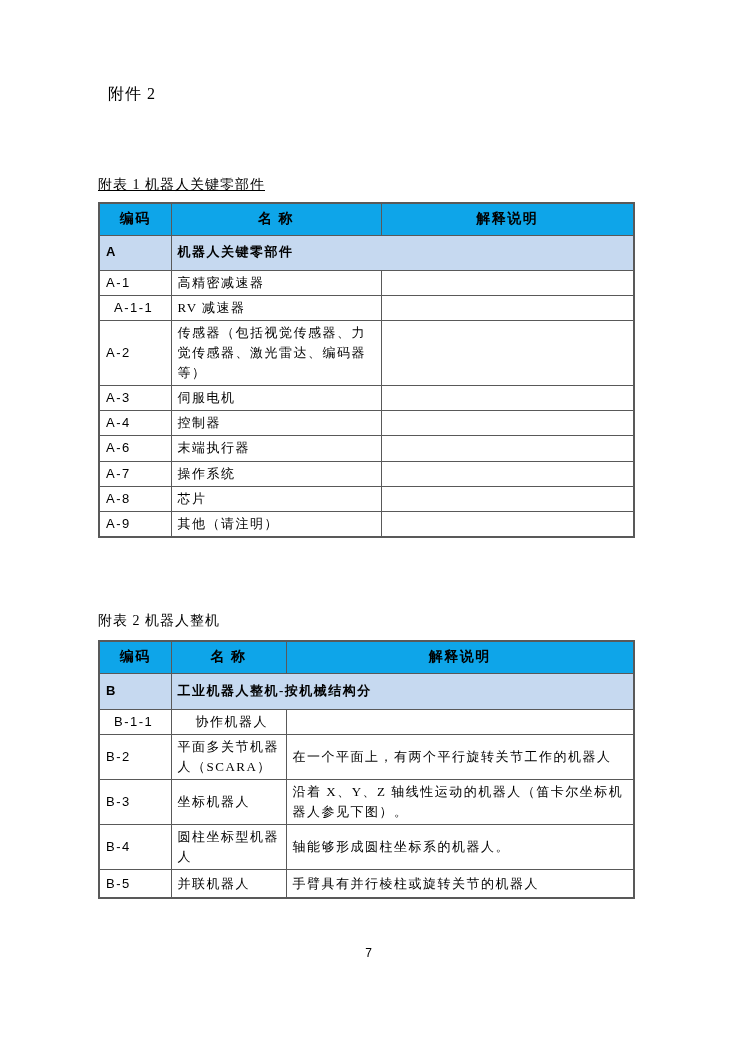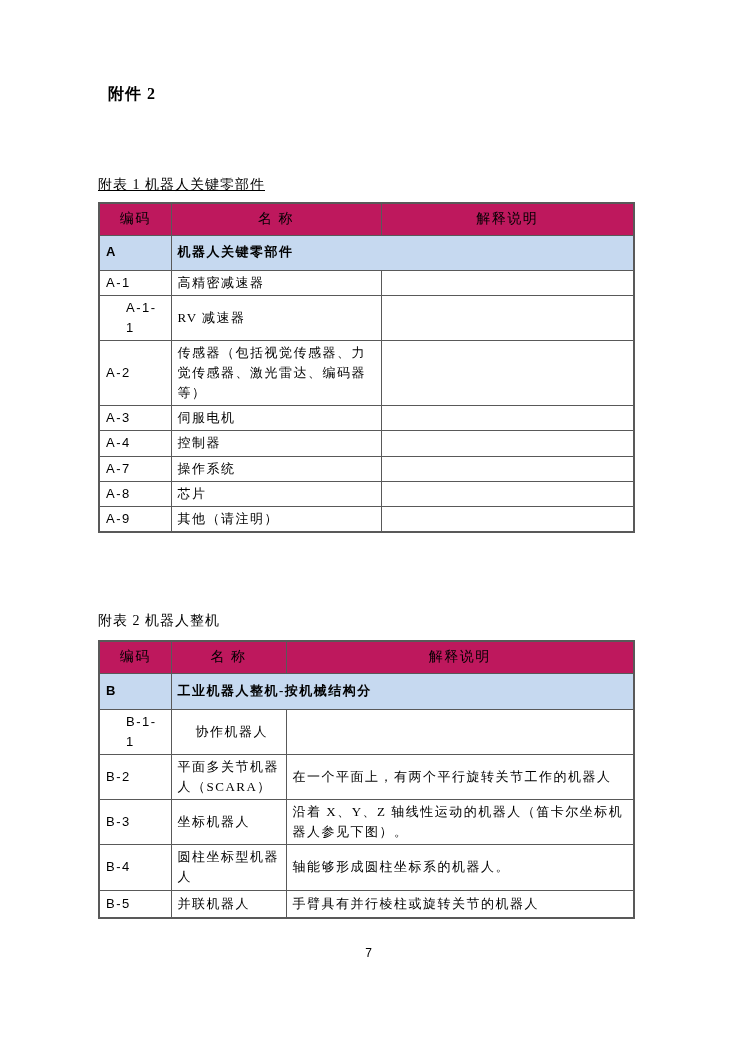--- a/index.html
+++ b/index.html
@@ -14,21 +14,21 @@
     height: 1041px;
     margin: 0 auto;
     background: #ffffff;
     overflow: hidden;
   }
   .attachment-label {
     position: absolute;
     left: 108px;
     top: 84px;
     font-size: 16px;
-    font-weight: 700;
+    font-weight: 400;
     letter-spacing: 1px;
   }
   .doc-title {
     position: absolute;
     left: 0;
     top: 118px;
     width: 737px;
     text-align: center;
     font-size: 21px;
     font-weight: 700;
@@ -58,36 +58,36 @@
   table.doc-table th,
   table.doc-table td {
     border: 1.5px solid #595959;
     vertical-align: middle;
     letter-spacing: 1.5px;
     line-height: 1.55;
     padding: 2px 6px;
     overflow: hidden;
   }
   table.doc-table th {
-    background: #be185d;
-    font-weight: 400;
+    background: #0ea5e9;
+    font-weight: 700;
     text-align: center;
     font-size: 14px;
   }
   tr.section-row td {
     background: #c6d9f0;
     font-weight: 700;
   }
   td.code-cell {
     padding-left: 8px;
     font-family: "Liberation Sans", "DejaVu Sans", sans-serif;
     font-size: 13px;
     letter-spacing: 0.5px;
   }
-  td.code-cell.indent { padding-left: 26px; }
+  td.code-cell.indent { padding-left: 14px; }
   td.name-cell { padding-left: 9px; }
   td.name-cell.indent { padding-left: 24px; }
   td.desc-cell { padding-left: 9px; }
 
   .page-number {
     position: absolute;
     left: 0;
     top: 946px;
     width: 737px;
     text-align: center;
@@ -139,20 +139,25 @@
         <td class="code-cell">A-3</td>
         <td class="name-cell">伺服电机</td>
         <td class="desc-cell"></td>
       </tr>
       <tr style="height:25px">
         <td class="code-cell">A-4</td>
         <td class="name-cell">控制器</td>
         <td class="desc-cell"></td>
       </tr>
       <tr style="height:25px">
+        <td class="code-cell">A-6</td>
+        <td class="name-cell">末端执行器</td>
+        <td class="desc-cell"></td>
+      </tr>
+      <tr style="height:25px">
         <td class="code-cell">A-7</td>
         <td class="name-cell">操作系统</td>
         <td class="desc-cell"></td>
       </tr>
       <tr style="height:14px">
         <td class="code-cell">A-8</td>
         <td class="name-cell">芯片</td>
         <td class="desc-cell"></td>
       </tr>
       <tr style="height:25px">

